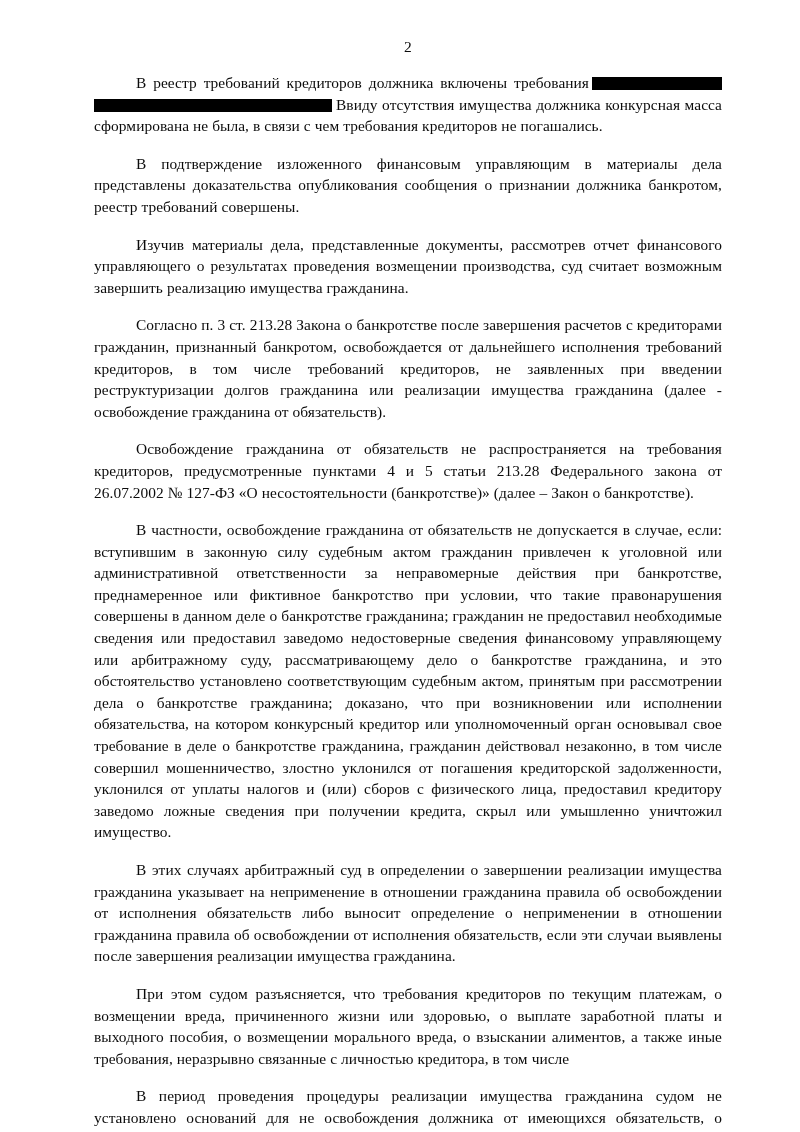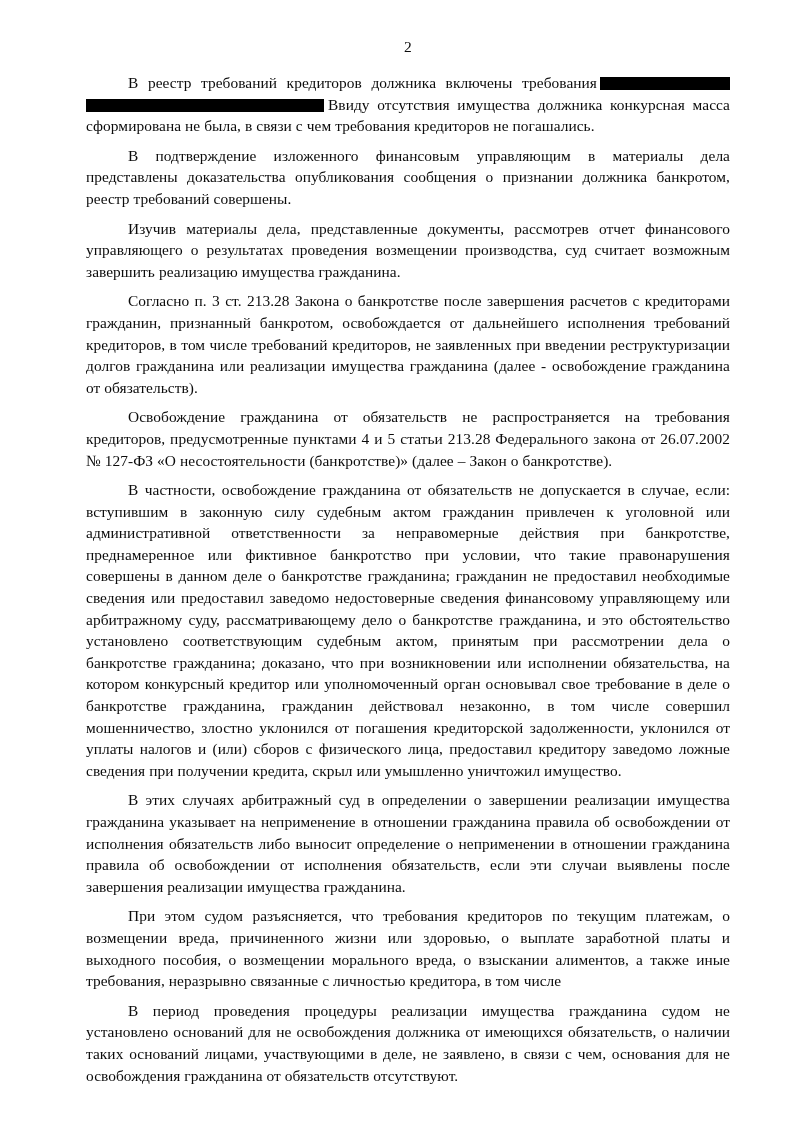--- a/index.html
+++ b/index.html
@@ -21,21 +21,21 @@
     padding: 38px 62px 20px 78px;
     background: #ffffff;
   }
   .page-number {
     text-align: center;
     font-size: 15.5px;
     margin: 0 0 16px 0;
     letter-spacing: 0.2px;
   }
   .body-text p {
-    margin: 8px;
+    margin: 16px;
     text-align: justify;
     text-indent: 42px;
     font-size: 15.4px;
     line-height: 21.6px;
     letter-spacing: 0.05px;
     word-spacing: 0.1px;
   }
   .redact {
     display: inline-block;
     background: #000000;

